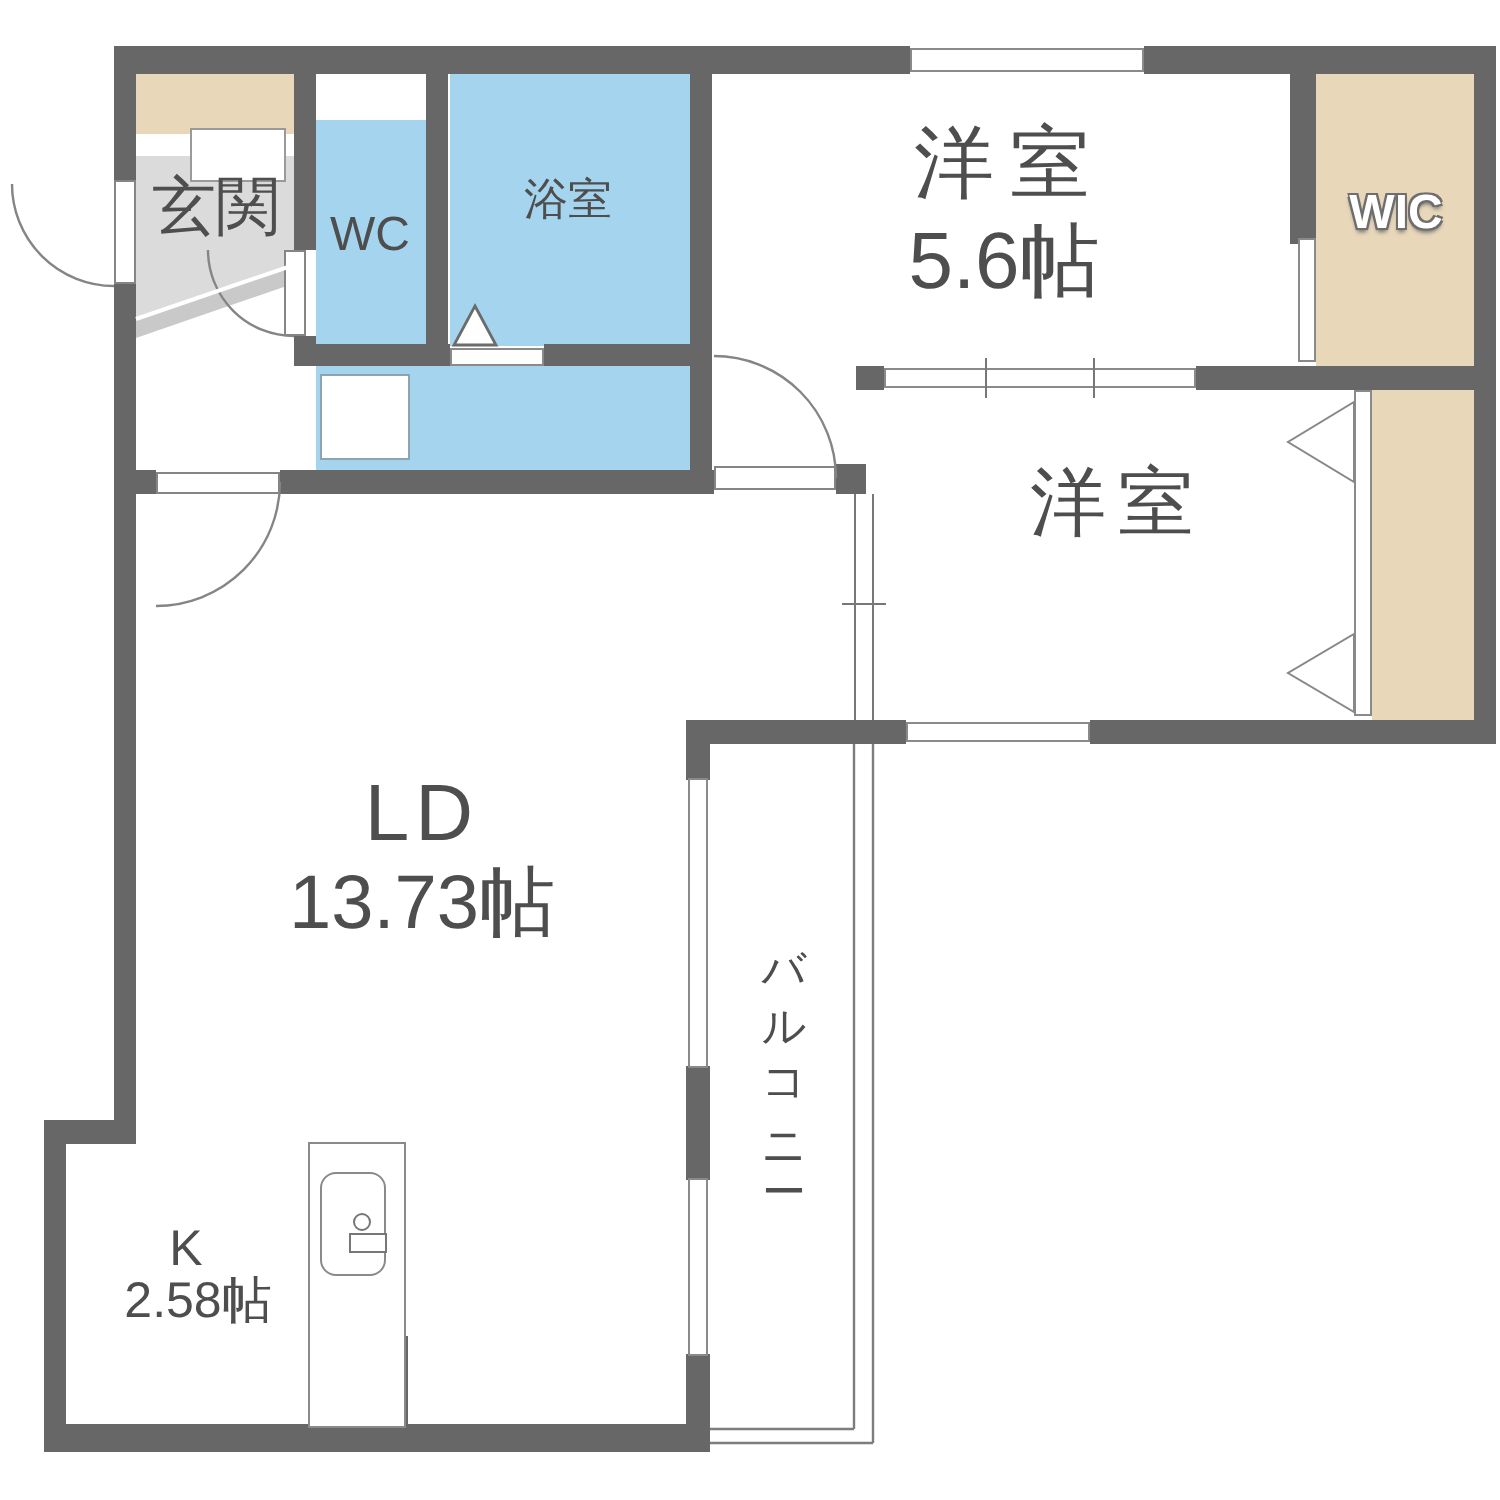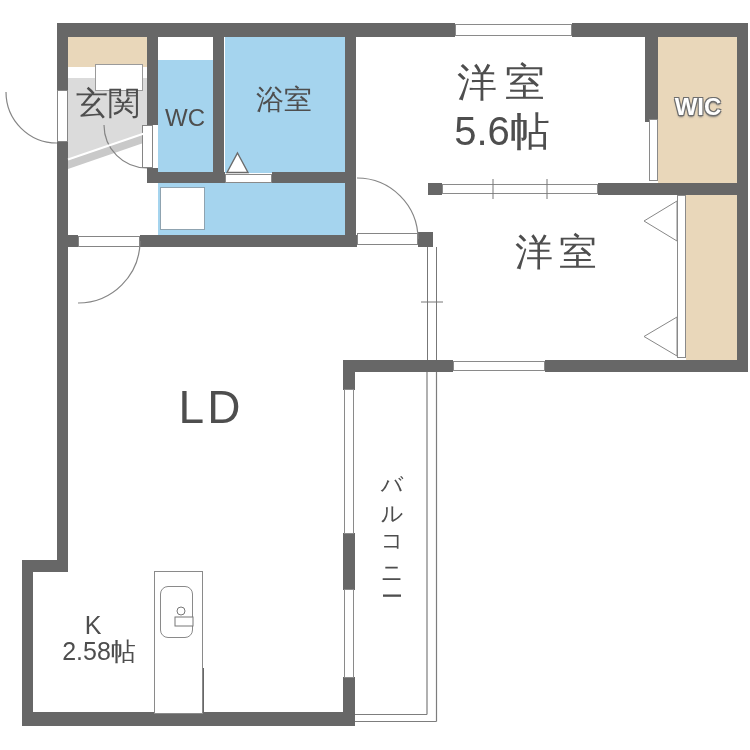--- a/index.html
+++ b/index.html
@@ -91,24 +91,25 @@
     <path d="M 547 179 V 199" stroke="#777" stroke-width="1" fill="none"></path>
     <path d="M 427.5 247 V 360 M 436.5 247 V 360 M 421 302 H 443" stroke="#777" stroke-width="1" fill="none"></path>
     <path d="M 427 372 V 714.5 M 436.5 372 V 721.5 M 355 714.5 H 427 M 355 721.5 H 436.5" stroke="#7d7d7d" stroke-width="1.2" fill="none"></path>
     <line x1="68" y1="159.5" x2="147" y2="132.5" stroke="#fff" stroke-width="2"></line>
     <circle cx="181" cy="611" r="4" fill="#fff" stroke="#777" stroke-width="1"></circle>
     <rect x="175" y="617" width="18" height="9" fill="#fff" stroke="#777" stroke-width="1"></rect>
   </svg>
 
   <div class="lbl" style="left:108px;top:103px;font-size:32px;">玄関</div>
   <div class="lbl" style="left:185px;top:118px;font-size:24px;">WC</div>
-  <div class="lbl" style="left:284px;top:100px;font-size:28px;">浴室</div>
+  <div class="lbl" style="left:284px;top:100px;font-size:22px;">浴室</div>
   <div class="lbl" style="left:505px;top:82px;font-size:40px;letter-spacing:8px;">洋室</div>
   <div class="lbl" style="left:502px;top:131px;font-size:40px;">5.6帖</div>
   <div class="lbl lbl-wic" style="left:698px;top:107px;font-size:24px;">WIC</div>
   <div class="lbl" style="left:559px;top:252px;font-size:38px;letter-spacing:6px;">洋室</div>
-  <div class="lbl" style="left:211px;top:407px;font-size:46px;letter-spacing:3px;">LD</div>
+  <div class="lbl" style="left:211px;top:407px;font-size:40px;letter-spacing:3px;">LD</div>
+  <div class="lbl" style="left:211px;top:452px;font-size:38px;">13.73帖</div>
   <div class="lbl" style="left:93px;top:625px;font-size:25px;">K</div>
   <div class="lbl" style="left:99px;top:651px;font-size:25px;">2.58帖</div>
   <div class="lbl vert" style="left:381px;top:460px;font-size:22px;letter-spacing:6px;">バルコニー</div>
 
 
 </div>
 
 </body></html>

